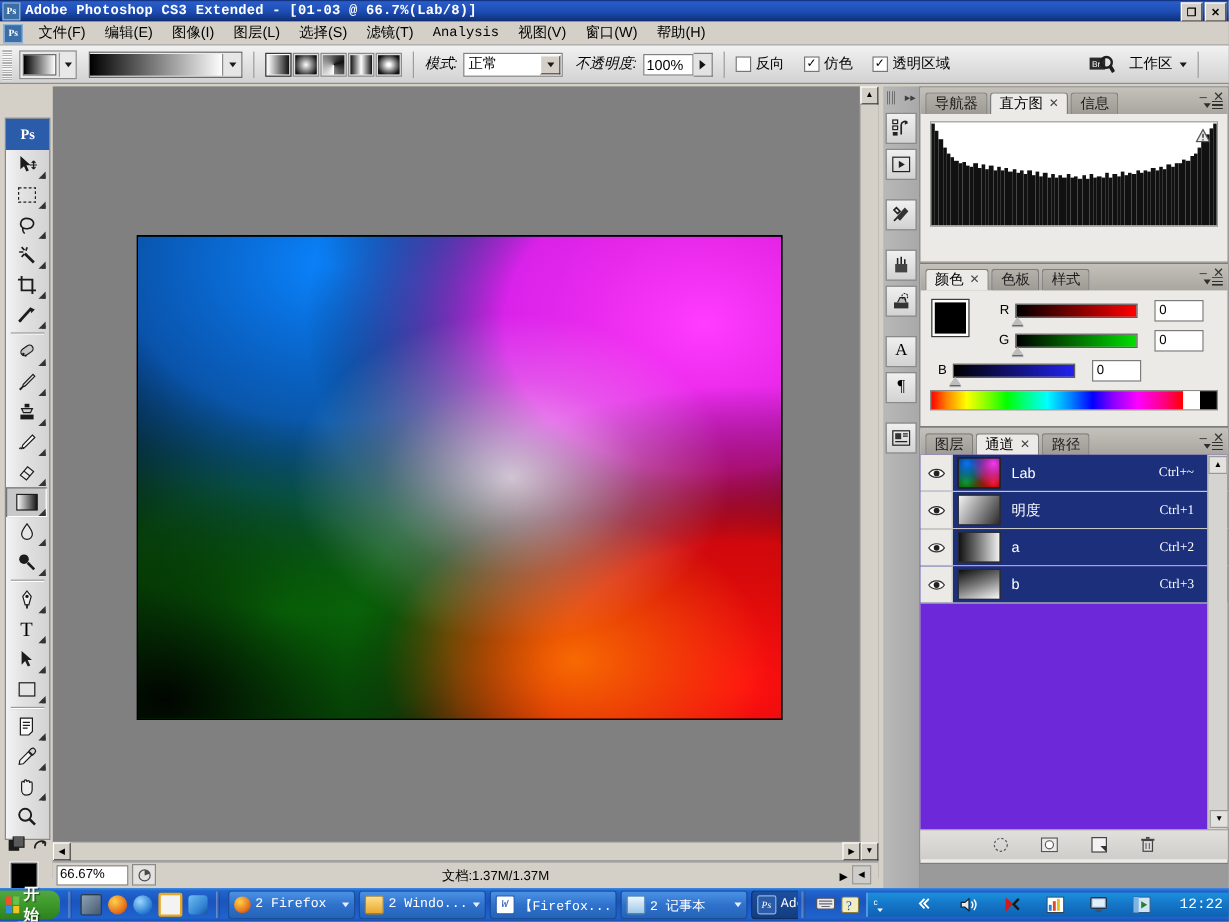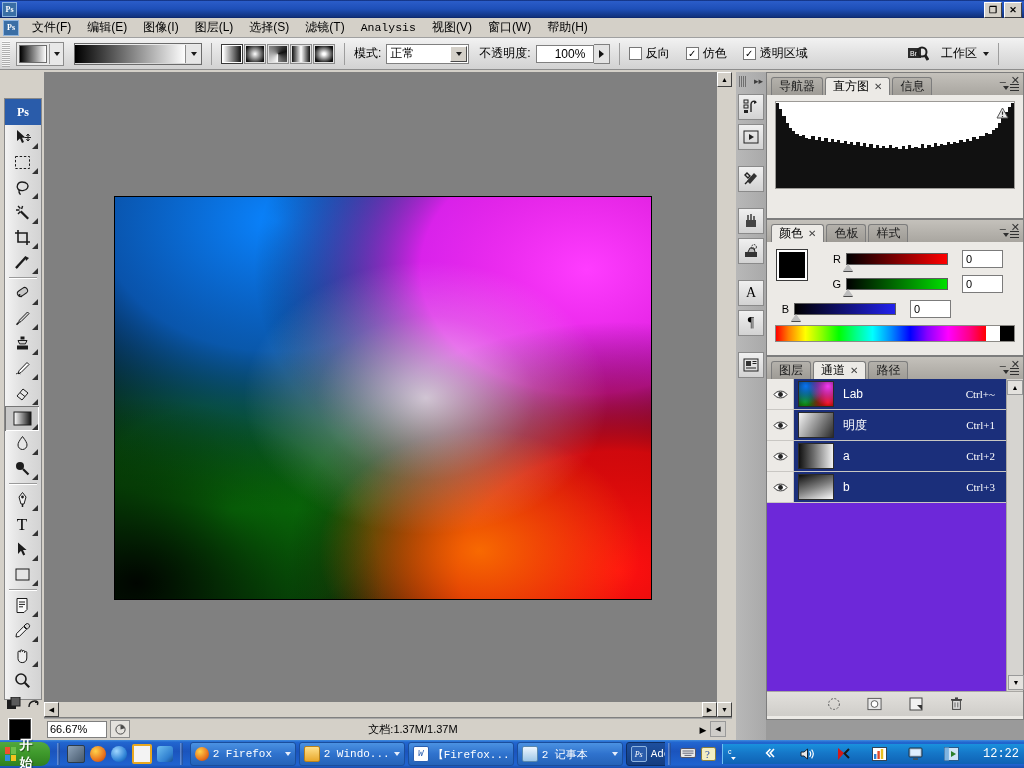--- a/index.html
+++ b/index.html
@@ -57,28 +57,28 @@
   .ob-sep{width:1px;height:22px;background:#9d9d9d;margin:0 9px;}
   .grad-types{display:flex;gap:1px;}
   .gt{width:22px;height:20px;border:1px solid #8c8c8c;background:#e0e0e0;padding:0;}
   .gt.sel{border:1px solid #3a3a3a;background:#cfcfcf;box-shadow:inset 0 0 0 1px #fff;}
   .gt i{display:block;width:18px;height:16px;margin:1px;}
   .g-lin{background:linear-gradient(90deg,#fff,#111);}
   .g-rad{background:radial-gradient(circle at 50% 50%,#fff 0%,#111 85%);}
   .g-ang{background:conic-gradient(from 180deg,#fff,#111 70%,#888);}
   .g-ref{background:linear-gradient(90deg,#111,#fff 50%,#111);}
   .g-dia{background:radial-gradient(ellipse at 50% 50%,#fff 10%,#111 80%);}
-  .ob-label{font-size:12px;margin:0 5px 0 0;color:#000;}
+  .ob-label{font-size:12px;margin:0 5px 0 0;color:#000;font-style:italic;}
   .ob-select{width:78px;height:18px;border:1px solid #808080;background:#fff;font-size:12px;
     display:flex;align-items:center;padding-left:3px;position:relative;}
   .ob-select .dd{position:absolute;right:1px;top:1px;width:15px;height:14px;background:#d4d0c8;
     border:1px solid #fff;border-right-color:#4a4a4a;border-bottom-color:#4a4a4a;
     display:flex;align-items:center;justify-content:center;}
   .ob-input{width:38px;height:16px;border:1px solid #808080;background:#fff;font-size:12px;
-    display:flex;align-items:center;padding-left:18px;}
+    display:flex;align-items:center;padding-left:2px;}
   .ob-spin{width:15px;height:18px;border:1px solid #808080;border-left:none;background:#e3e3e3;
     display:flex;align-items:center;justify-content:center;}
   .r-caret{width:0;height:0;border-top:4px solid transparent;border-bottom:4px solid transparent;
     border-left:5px solid #111;}
   .cb{width:11px;height:11px;border:1px solid #777;background:#fff;margin-right:4px;
     display:inline-flex;align-items:center;justify-content:center;font-size:10px;line-height:1;color:#000;}
   .cbwrap{display:flex;align-items:center;margin-right:16px;font-size:12px;}
   .ob-right{margin-left:auto;display:flex;align-items:center;padding-right:16px;}
   .br-icon{width:22px;height:20px;margin-right:12px;position:relative;}
 
@@ -212,20 +212,21 @@
   .tray-ic{width:15px;height:15px;}
   .clock{color:#fff;font-size:12px;font-family:"Liberation Mono",monospace;margin-left:3px;}
 </style>
 </head>
 <body>
 
 <div class="app">
 
   <div class="titlebar">
     <div class="ps-badge">Ps</div>
+    <div class="title-text">Adobe Photoshop CS3 Extended - [01-03 @ 66.7%(Lab/8)]</div>
     <div class="win-btns">
       <div class="win-btn">❐</div>
       <div class="win-btn">✕</div>
     </div>
   </div>
 
   <div class="menubar">
     <div class="menu-ps">Ps</div>
     <div class="menu-item">文件(F)</div>
     <div class="menu-item">编辑(E)</div>

